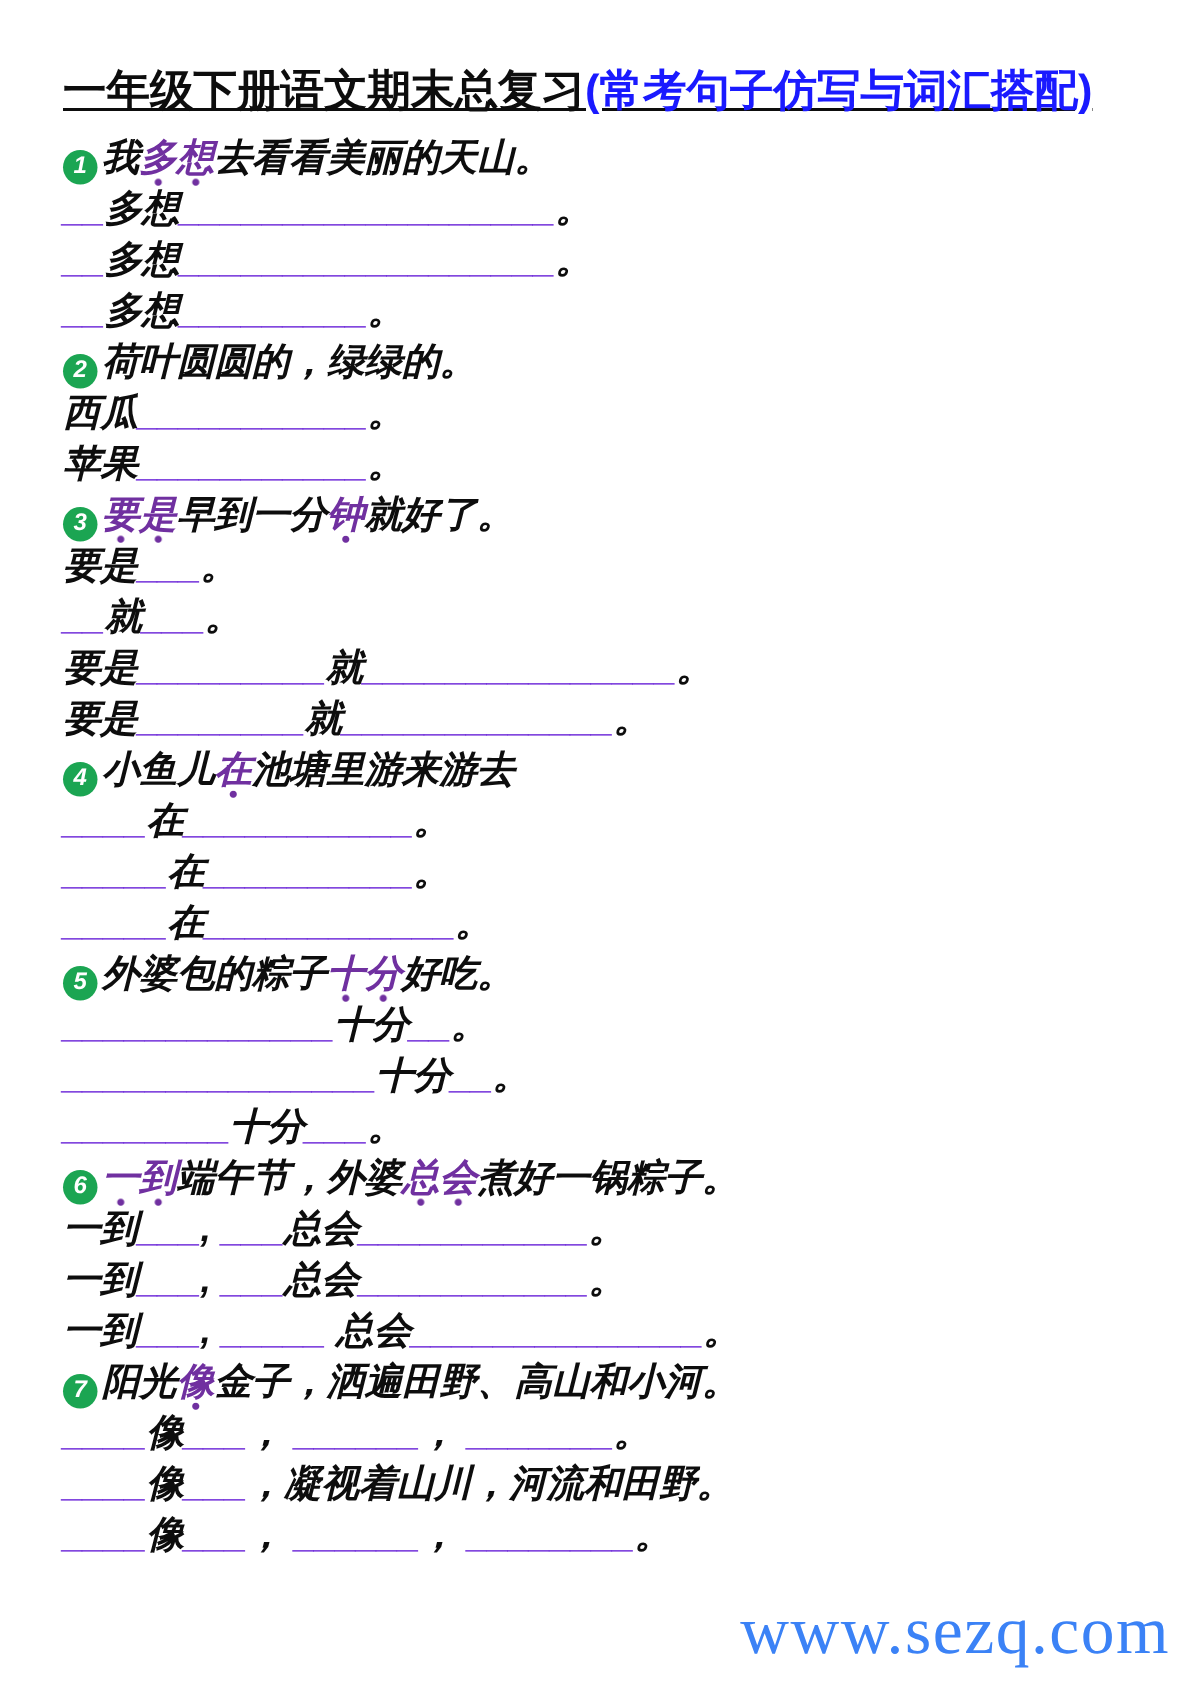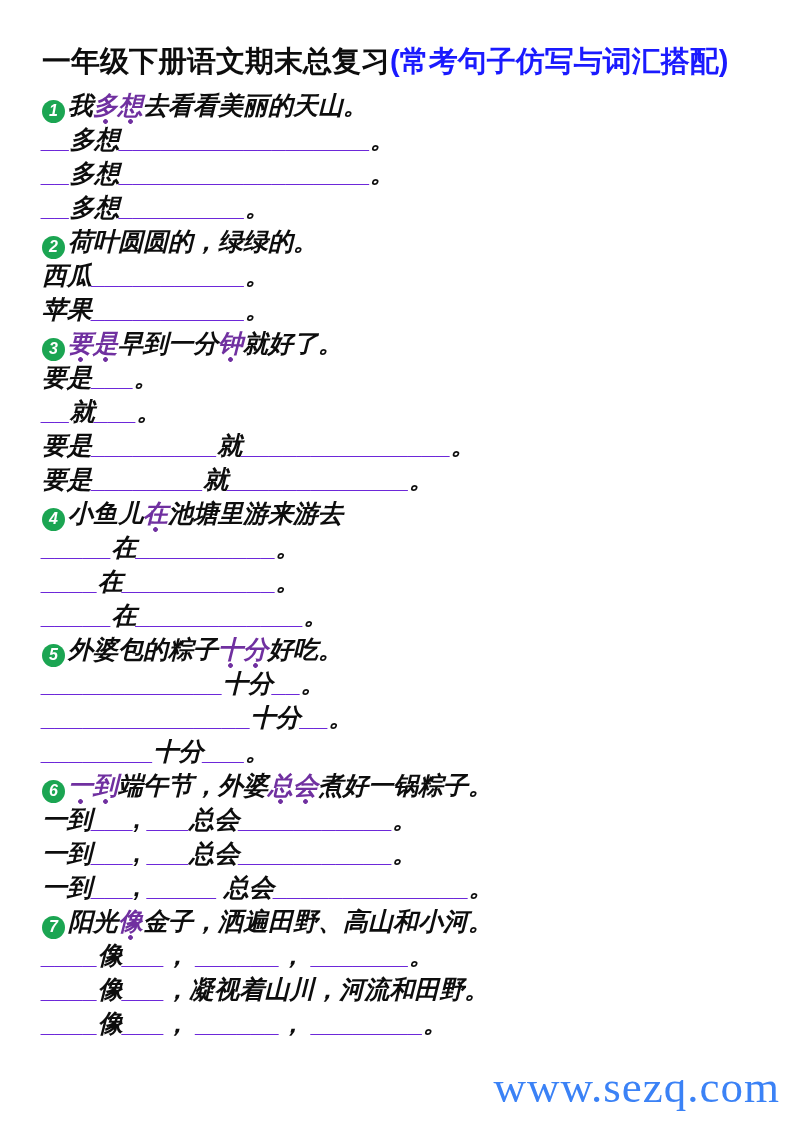--- a/index.html
+++ b/index.html
@@ -12,20 +12,21 @@
     overflow:hidden;
   }
   .page{padding:42px 36px 0 42px;}
   .doc-title{
     font-size:29px;
     font-weight:bold;
     line-height:38px;
     white-space:nowrap;
     margin-bottom:8px;
     letter-spacing:0;
+    text-decoration:underline;
   }
   .doc-title .blue{color:#1a1aff;}
   .line{
     font-size:25px;
     line-height:34px;
     height:34px;
     white-space:pre;
     font-weight:700;
     font-style:italic;
   }
@@ -74,22 +75,22 @@
       <div class="line"><span class="blank">__</span><span>多想</span><span class="blank">_________</span><span>。</span></div>
       <div class="line"><span class="num">2</span><span>荷叶圆圆的，绿绿的。</span></div>
       <div class="line"><span>西瓜</span><span class="blank">___________</span><span>。</span></div>
       <div class="line"><span>苹果</span><span class="blank">___________</span><span>。</span></div>
       <div class="line"><span class="num">3</span><span class="em">要是</span><span>早到一分</span><span class="em">钟</span><span>就好了。</span></div>
       <div class="line"><span>要是</span><span class="blank">___</span><span>。</span></div>
       <div class="line"><span class="blank">__</span><span>就</span><span class="blank">___</span><span>。</span></div>
       <div class="line"><span>要是</span><span class="blank">_________</span><span>就</span><span class="blank">_______________</span><span>。</span></div>
       <div class="line"><span>要是</span><span class="blank">________</span><span>就</span><span class="blank">_____________</span><span>。</span></div>
       <div class="line"><span class="num">4</span><span>小鱼儿</span><span class="em">在</span><span>池塘里游来游去</span></div>
+      <div class="line"><span class="blank">____</span><span>在</span><span class="blank">___________</span><span>。</span></div>
       <div class="line"><span class="blank">_____</span><span>在</span><span class="blank">__________</span><span>。</span></div>
-      <div class="line"><span class="blank">____</span><span>在</span><span class="blank">___________</span><span>。</span></div>
       <div class="line"><span class="blank">_____</span><span>在</span><span class="blank">____________</span><span>。</span></div>
       <div class="line"><span class="num">5</span><span>外婆包的粽子</span><span class="em">十分</span><span>好吃。</span></div>
       <div class="line"><span class="blank">_____________</span><span>十分</span><span class="blank">__</span><span>。</span></div>
       <div class="line"><span class="blank">_______________</span><span>十分</span><span class="blank">__</span><span>。</span></div>
       <div class="line"><span class="blank">________</span><span>十分</span><span class="blank">___</span><span>。</span></div>
       <div class="line"><span class="num">6</span><span class="em">一到</span><span>端午节，外婆</span><span class="em">总会</span><span>煮好一锅粽子。</span></div>
       <div class="line"><span>一到</span><span class="blank">___</span><span>, </span><span class="blank">___</span><span>总会</span><span class="blank">___________</span><span>。</span></div>
       <div class="line"><span>一到</span><span class="blank">___</span><span>, </span><span class="blank">___</span><span>总会</span><span class="blank">___________</span><span>。</span></div>
       <div class="line"><span>一到</span><span class="blank">___</span><span>, </span><span class="blank">_____</span><span> 总会</span><span class="blank">______________</span><span>。</span></div>
       <div class="line"><span class="num">7</span><span>阳光</span><span class="em">像</span><span>金子，洒遍田野、高山和小河。</span></div>

